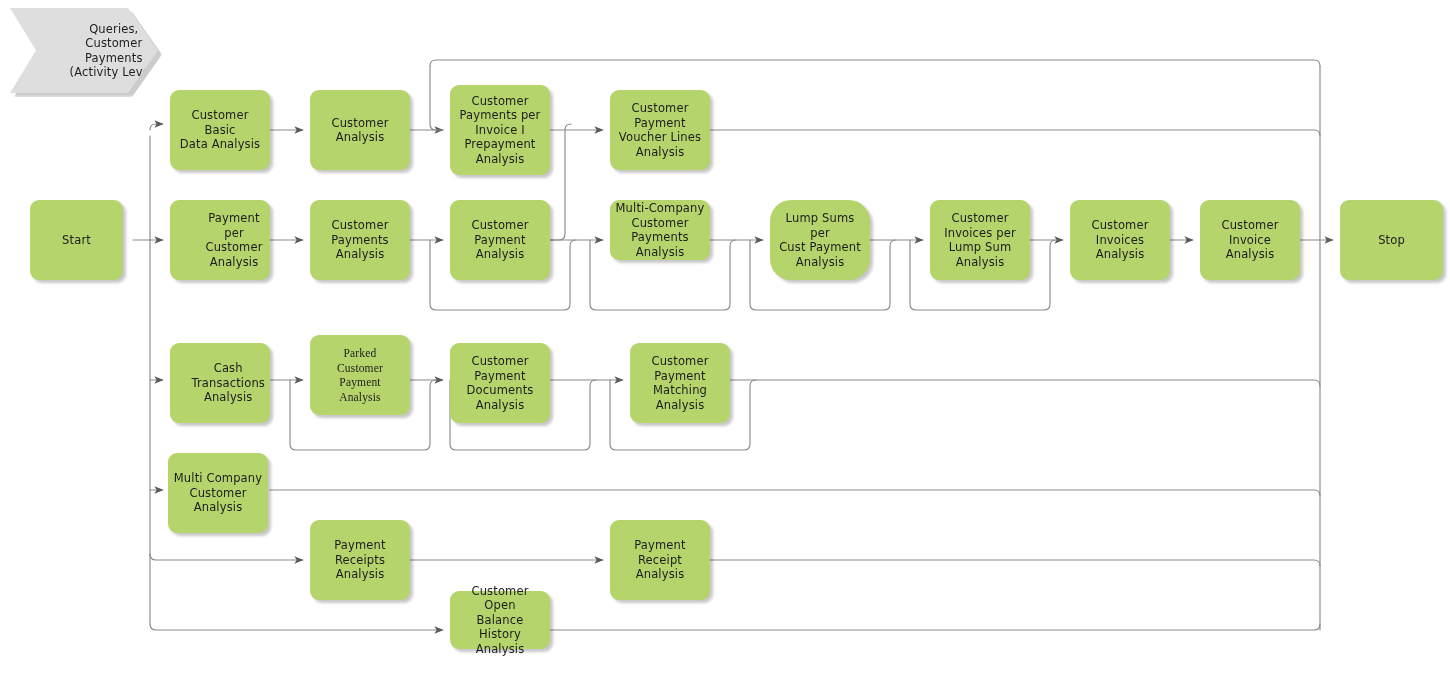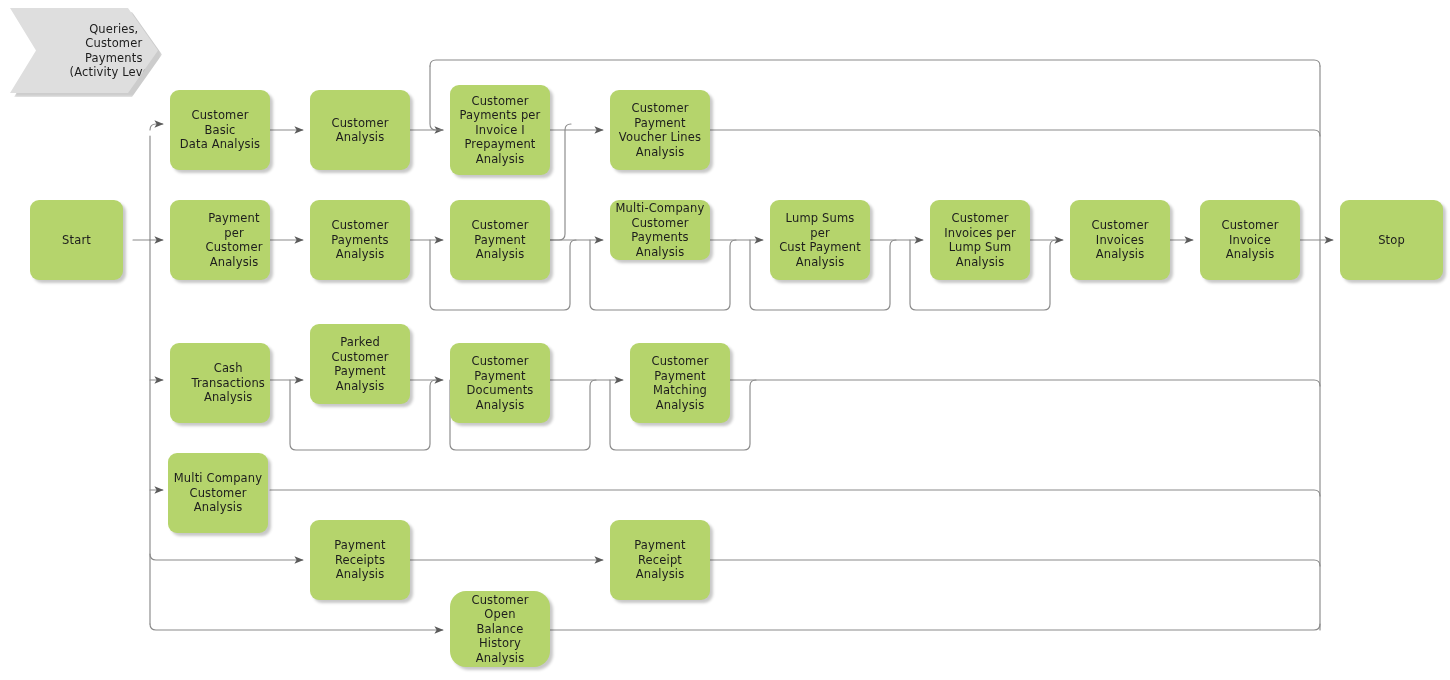--- a/index.html
+++ b/index.html
@@ -181,21 +181,21 @@
         <span>Customer
 Payment
 Analysis</span>
       </div>
       <div class="node" style="left: 610px; top: 200px; width: 100px; height: 60px; background: rgb(181, 212, 108); color: rgb(29, 29, 29);">
         <span>Multi-Company
 Customer
 Payments
 Analysis</span>
       </div>
-      <div class="node" style="left: 770px; top: 200px; width: 100px; height: 80px; background: rgb(181, 212, 108); color: rgb(29, 29, 29);">
+      <div class="node" style="left: 770px; top: 200px; width: 100px; height: 80px; background: rgb(181, 212, 108); color: rgb(29, 29, 29); border-radius: 21px;">
         <span>Lump Sums per
 Cust Payment
 Analysis</span>
       </div>
       <div class="node" style="left: 930px; top: 200px; width: 100px; height: 80px; background: rgb(181, 212, 108); color: rgb(29, 29, 29);">
         <span>Customer
 Invoices per
 Lump Sum
 Analysis</span>
       </div>
@@ -209,21 +209,21 @@
 Invoice Analysis</span>
       </div>
       <div class="node" style="left: 1340px; top: 200px; width: 103px; height: 80px; background: rgb(181, 212, 108); color: rgb(29, 29, 29);">
         <span>Stop</span>
       </div>
       <div class="node" style="left: 170px; top: 343px; width: 100px; height: 80px; background: rgb(181, 212, 108); color: rgb(29, 29, 29); justify-content: flex-end;">
         <span>Cash
 Transactions
 Analysis</span>
       </div>
-      <div class="node" style="left: 310px; top: 324px; width: 100px; height: 80px; background: rgb(181, 212, 108); color: rgb(29, 29, 29);">
+      <div class="node" style="left: 310px; top: 335px; width: 100px; height: 80px; background: rgb(181, 212, 108); color: rgb(29, 29, 29); font-family: Liberation Serif, serif;">
         <span>Parked
 Customer
 Payment
 Analysis</span>
       </div>
       <div class="node" style="left: 450px; top: 343px; width: 100px; height: 80px; background: rgb(181, 212, 108); color: rgb(29, 29, 29);">
         <span>Customer
 Payment
 Documents
 Analysis</span>
@@ -241,20 +241,20 @@
       </div>
       <div class="node" style="left: 310px; top: 520px; width: 100px; height: 80px; background: rgb(181, 212, 108); color: rgb(29, 29, 29);">
         <span>Payment
 Receipts
 Analysis</span>
       </div>
       <div class="node" style="left: 610px; top: 520px; width: 100px; height: 80px; background: rgb(181, 212, 108); color: rgb(29, 29, 29);">
         <span>Payment Receipt
 Analysis</span>
       </div>
-      <div class="node" style="left: 450px; top: 591px; width: 100px; height: 76px; background: rgb(181, 212, 108); color: rgb(29, 29, 29); border-radius: 16px;">
+      <div class="node" style="left: 450px; top: 591px; width: 100px; height: 58px; background: rgb(181, 212, 108); color: rgb(29, 29, 29);">
         <span>Customer Open
 Balance History
 Analysis</span>
       </div>
     </div>
 
 </div>
 
 </body></html>

